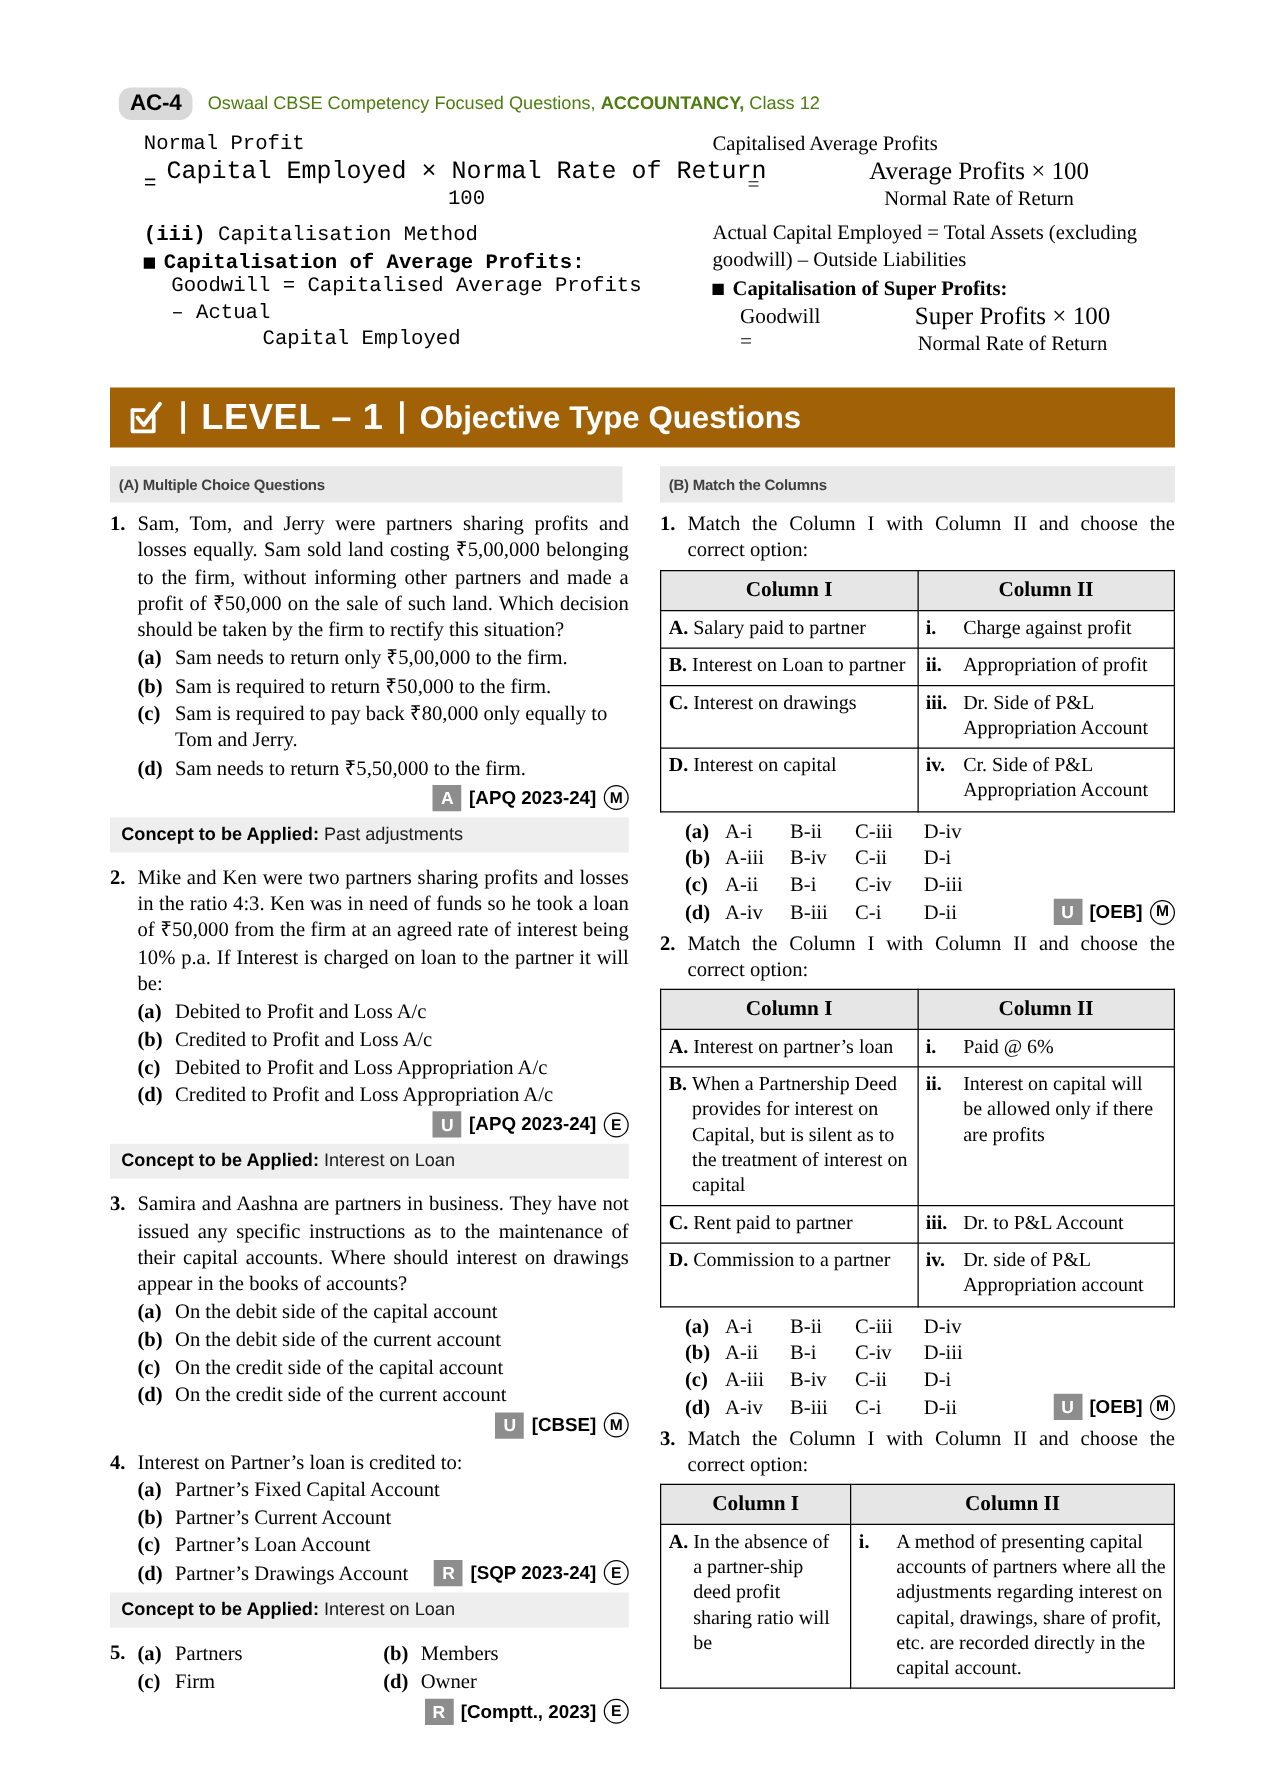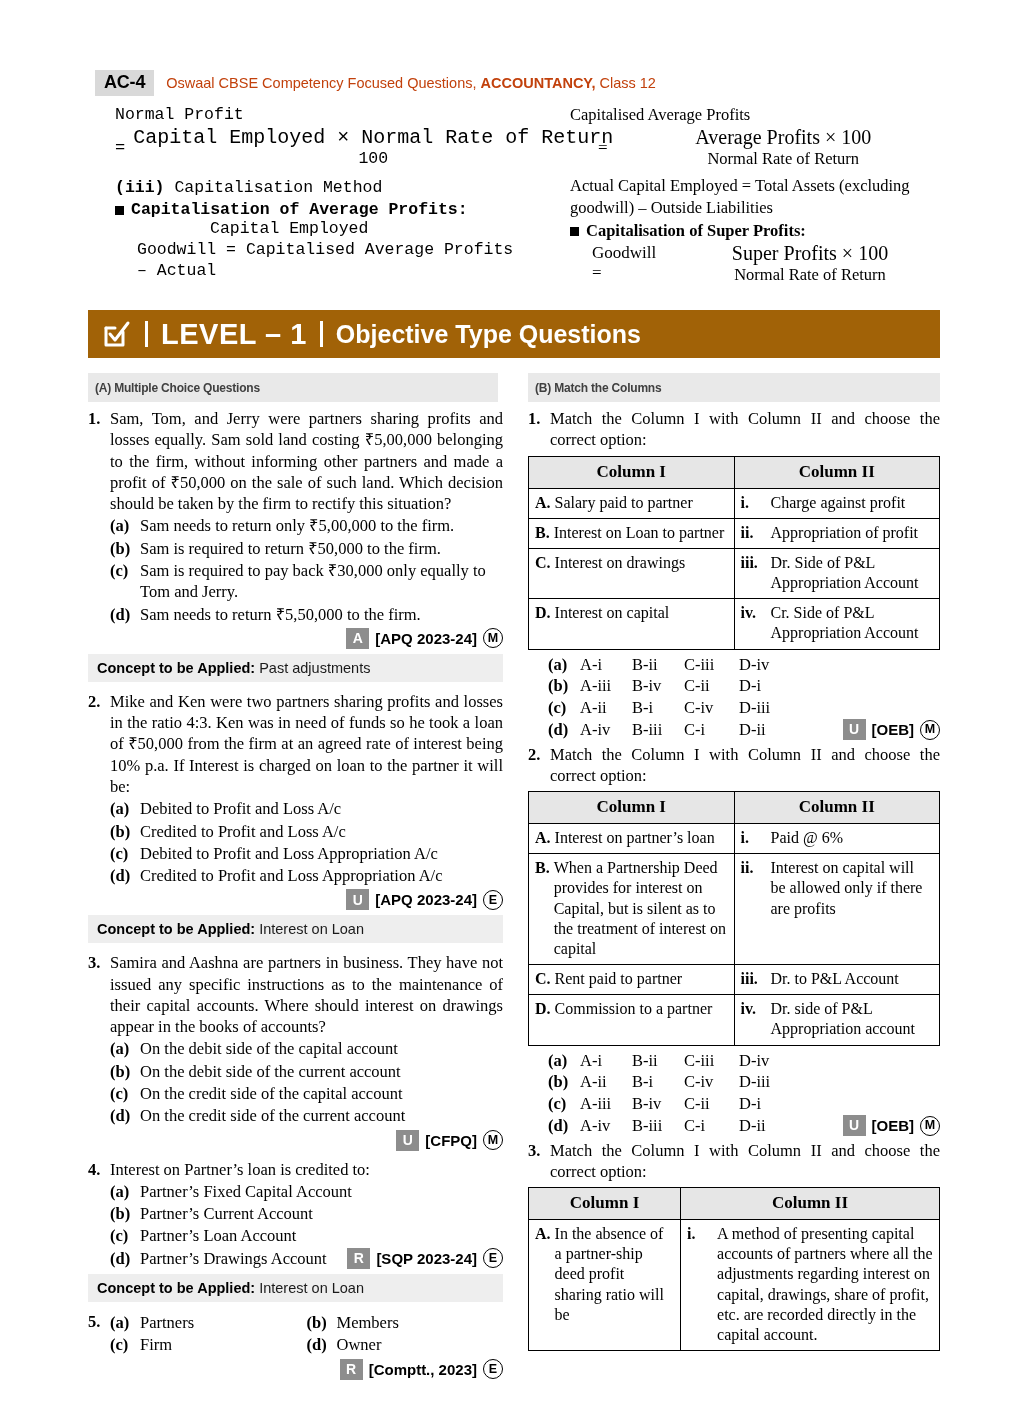--- a/index.html
+++ b/index.html
@@ -11,24 +11,24 @@
     color:#000;
     position:relative;
     overflow:hidden;
   }
   .page { position:absolute; left:0; top:0; width:1024px; height:1417px; padding:0; }
 
   
   .runhead { position:absolute; left:95px; top:70px; width:860px; height:26px; display:flex; align-items:center; }
   .runhead-badge {
     background:#d9d9d9; color:#000; font-family:"Liberation Sans", sans-serif;
-    font-weight:bold; font-size:18px; padding:2px 9px 3px 9px; letter-spacing:-0.2px;
+    font-weight:bold; font-size:18px; padding:2px 9px 3px 9px; letter-spacing:-0.2px;border-radius:10px;
   }
   .runhead-text {
-    margin-left:12px; font-family:"Liberation Sans", sans-serif; font-size:14.5px; color:#c2410c;
+    margin-left:12px; font-family:"Liberation Sans", sans-serif; font-size:14.5px; color:#4d7c0f;
     white-space:nowrap;
   }
   .runhead-text b { font-weight:bold; }
 
   
   .formulas { position:absolute; left:95px; top:105px; width:860px; height:185px; }
   .fcol { position:absolute; top:0; }
   .fcol.left { left:20px; width:400px;font-family:Liberation Mono, monospace; }
   .fcol.right { left:475px; width:385px; }
 
@@ -153,22 +153,22 @@
           <span class="num">Capital Employed × Normal Rate of Return</span>
           <span class="bar"></span>
           <span class="den">100</span>
         </span>
       </div>
       <div class="meth"><b>(iii)</b> <span>Capitalisation Method</span></div>
       <div class="bullet-line">
         <span class="bullet-sq"></span>
         <span class="bull-txt">Capitalisation of Average Profits:</span>
       </div>
+      <div class="indent1">Goodwill = Capitalised  Average  Profits  –  Actual</div>
       <div class="indent1" style="margin-left:95px;">Capital Employed</div>
-      <div class="indent1">Goodwill = Capitalised  Average  Profits  –  Actual</div>
     </div>
 
     <div class="fcol right">
       <div class="ftitle">Capitalised Average Profits</div>
       <div class="frac-row" style="padding-left:28px;">
         <span class="eq">=</span>
         <span class="frac">
           <span class="num">Average Profits × 100</span>
           <span class="bar"></span>
           <span class="den">Normal Rate of Return</span>
@@ -217,21 +217,21 @@
         <div class="opt">
             <span class="opt-l">(a)</span>
             <span class="opt-t">Sam needs to return only ₹5,00,000 to the firm.</span>
           </div>
         <div class="opt">
             <span class="opt-l">(b)</span>
             <span class="opt-t">Sam is required to return ₹50,000 to the firm.</span>
           </div>
         <div class="opt">
             <span class="opt-l">(c)</span>
-            <span class="opt-t">Sam is required to pay back ₹30,000 only equally to Tom and Jerry.</span>
+            <span class="opt-t">Sam is required to pay back ₹80,000 only equally to Tom and Jerry.</span>
           </div>
         <div class="opt">
             <span class="opt-l">(d)</span>
             <span class="opt-t">Sam needs to return ₹5,50,000 to the firm.</span>
           </div>
         <div class="srcline">
           <span class="lvl-badge">A</span>
           <span class="src-txt">[APQ 2023-24]</span>
           <span class="diff">M</span>
         </div>
@@ -283,21 +283,21 @@
         <div class="opt">
             <span class="opt-l">(c)</span>
             <span class="opt-t">On the credit side of the capital account</span>
           </div>
         <div class="opt">
             <span class="opt-l">(d)</span>
             <span class="opt-t">On the credit side of the current account</span>
           </div>
         <div class="srcline" style="margin-bottom:8px;">
           <span class="lvl-badge">U</span>
-          <span class="src-txt">[CFPQ]</span>
+          <span class="src-txt">[CBSE]</span>
           <span class="diff">M</span>
         </div>
       </span>
     </div>
 
     <div class="q">
       <span class="q-num">4.</span>
       <span class="q-body">
         <div class="q-text nojust">Interest on Partner’s loan is credited to:</div>
         <div class="opt">

